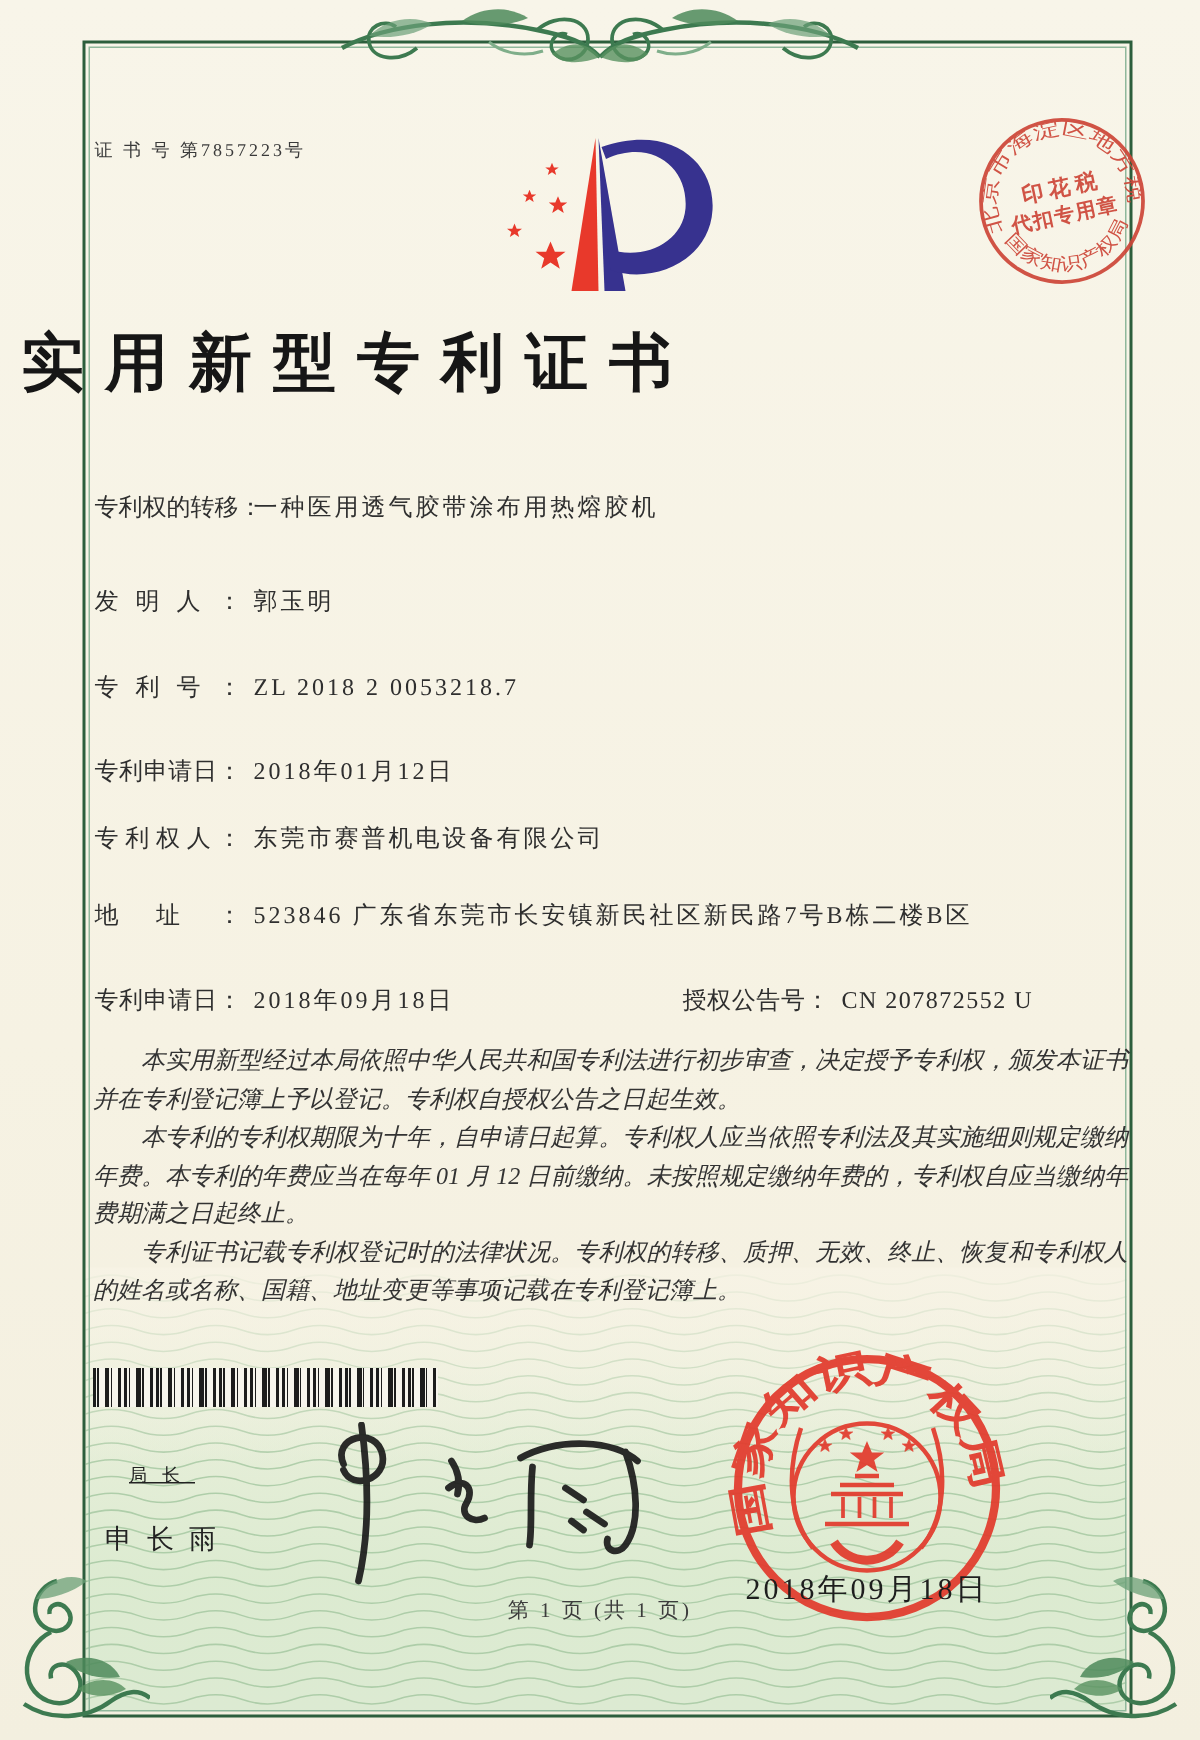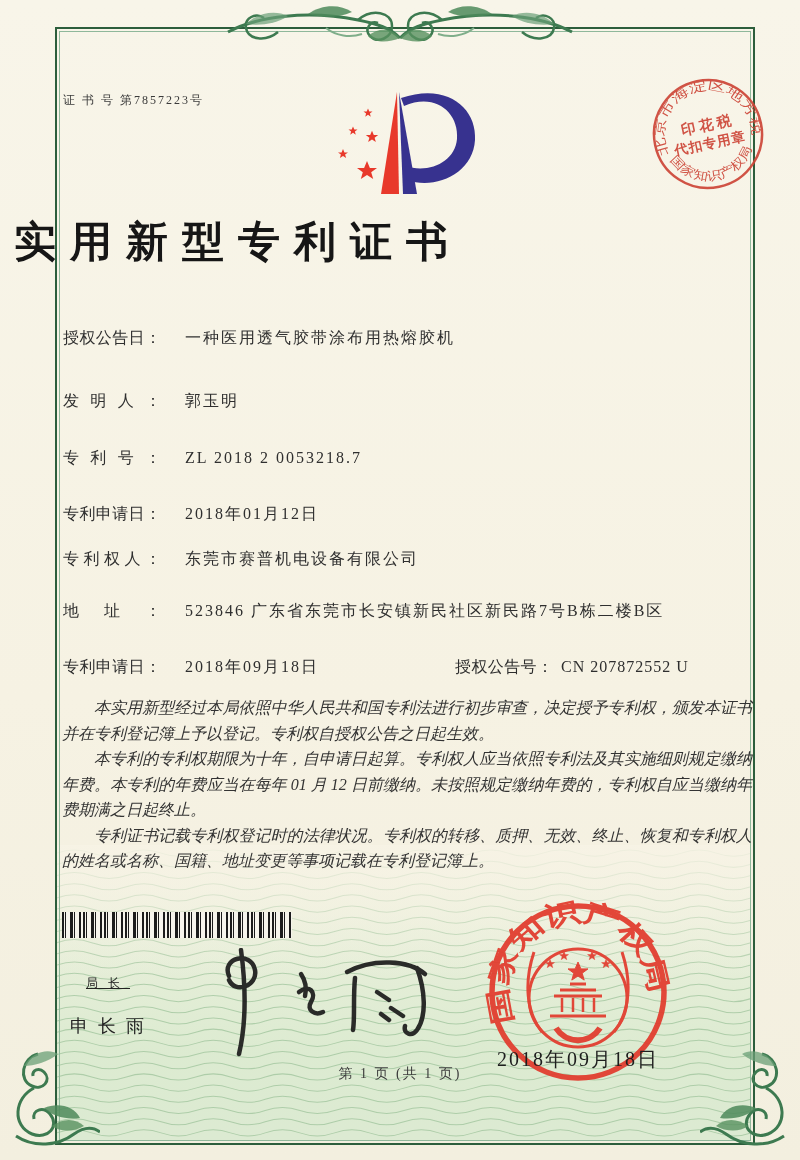--- a/index.html
+++ b/index.html
@@ -23,21 +23,21 @@
     letter-spacing:14px;padding-left:14px;box-sizing:border-box;color:#161616;z-index:2;}
   
   .logo{position:absolute;left:325px;top:82px;z-index:2;}
   .tax-seal{position:absolute;left:638px;top:64px;z-index:3;opacity:.92;}
   .office-seal{position:absolute;left:478px;top:886px;z-index:3;opacity:.93;}
   .seal-date{position:absolute;left:497px;top:1046px;font-size:20px;letter-spacing:2px;color:#1e1e1e;z-index:4;white-space:nowrap;}
   
   .row{position:absolute;left:63px;font-size:16px;color:#2f2f2f;white-space:nowrap;z-index:2;letter-spacing:1px;}
   .row .lbl{display:inline-block;width:98px;text-align:justify;text-align-last:justify;letter-spacing:0;}
   .row .lbl::after{content:"：";}
-  .row .val{margin-left:24px;letter-spacing:2px;}
+  .row .val{margin-left:8px;letter-spacing:2px;}
   .row.addr{white-space:normal;}
   .row.addr .val{display:inline-block;width:482px;vertical-align:top;line-height:30px;}
   .row.addr .lbl{vertical-align:top;line-height:30px;}
   .row-right{position:absolute;left:455px;font-size:16px;white-space:nowrap;z-index:2;}
   .row-right .lbl{display:inline-block;width:98px;text-align:justify;text-align-last:justify;}
   .row-right .lbl::after{content:"：";}
   .row-right .val{margin-left:8px;letter-spacing:1px;}
   
   .body-text{position:absolute;left:62px;top:695px;width:690px;font-size:16px;line-height:25.5px;
     color:#333;z-index:2;text-align:justify;font-style:italic;}
@@ -167,21 +167,21 @@
       <text font-size="12.5"><textPath href="#taxTop" startOffset="0" textLength="196" lengthAdjust="spacingAndGlyphs">北京市海淀区地方税务局</textPath></text>
       <text x="70" y="66" text-anchor="middle" font-size="14.5" font-weight="bold">印 花 税</text>
       <text x="70" y="84" text-anchor="middle" font-size="13.5" font-weight="bold" letter-spacing="1">代扣专用章</text>
       <text font-size="12"><textPath href="#taxBot" startOffset="2" textLength="102" lengthAdjust="spacingAndGlyphs">国家知识产权局</textPath></text>
     </g>
   </svg>
 
   <div class="title">实用新型专利证书</div>
 
   <div class="row" style="top:328px">
-    <span class="lbl">授权公告日</span><span class="val">一种医用透气胶带涂布用热熔胶机</span>
+    <span class="lbl">专利权的转移</span><span class="val">一种医用透气胶带涂布用热熔胶机</span>
   </div>
   <div class="row" style="top:391px">
     <span class="lbl">发明人</span><span class="val">郭玉明</span>
   </div>
   <div class="row" style="top:448px">
     <span class="lbl">专利号</span><span class="val">ZL 2018 2 0053218.7</span>
   </div>
   <div class="row" style="top:504px">
     <span class="lbl">专利申请日</span><span class="val">2018年01月12日</span>
   </div>

